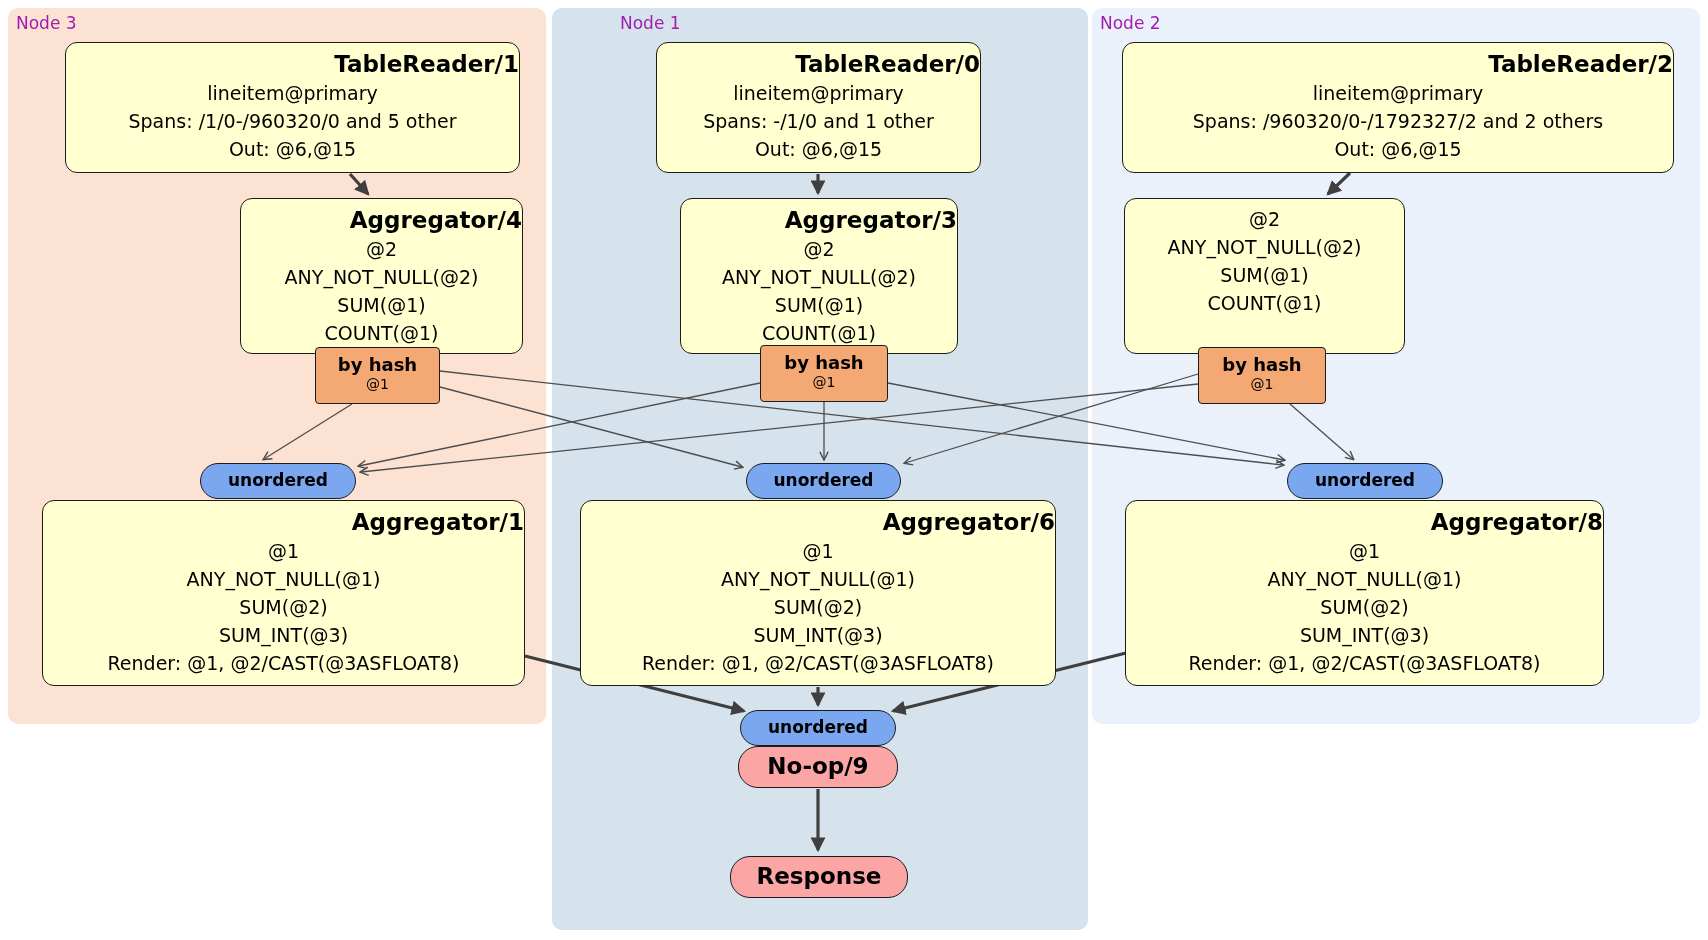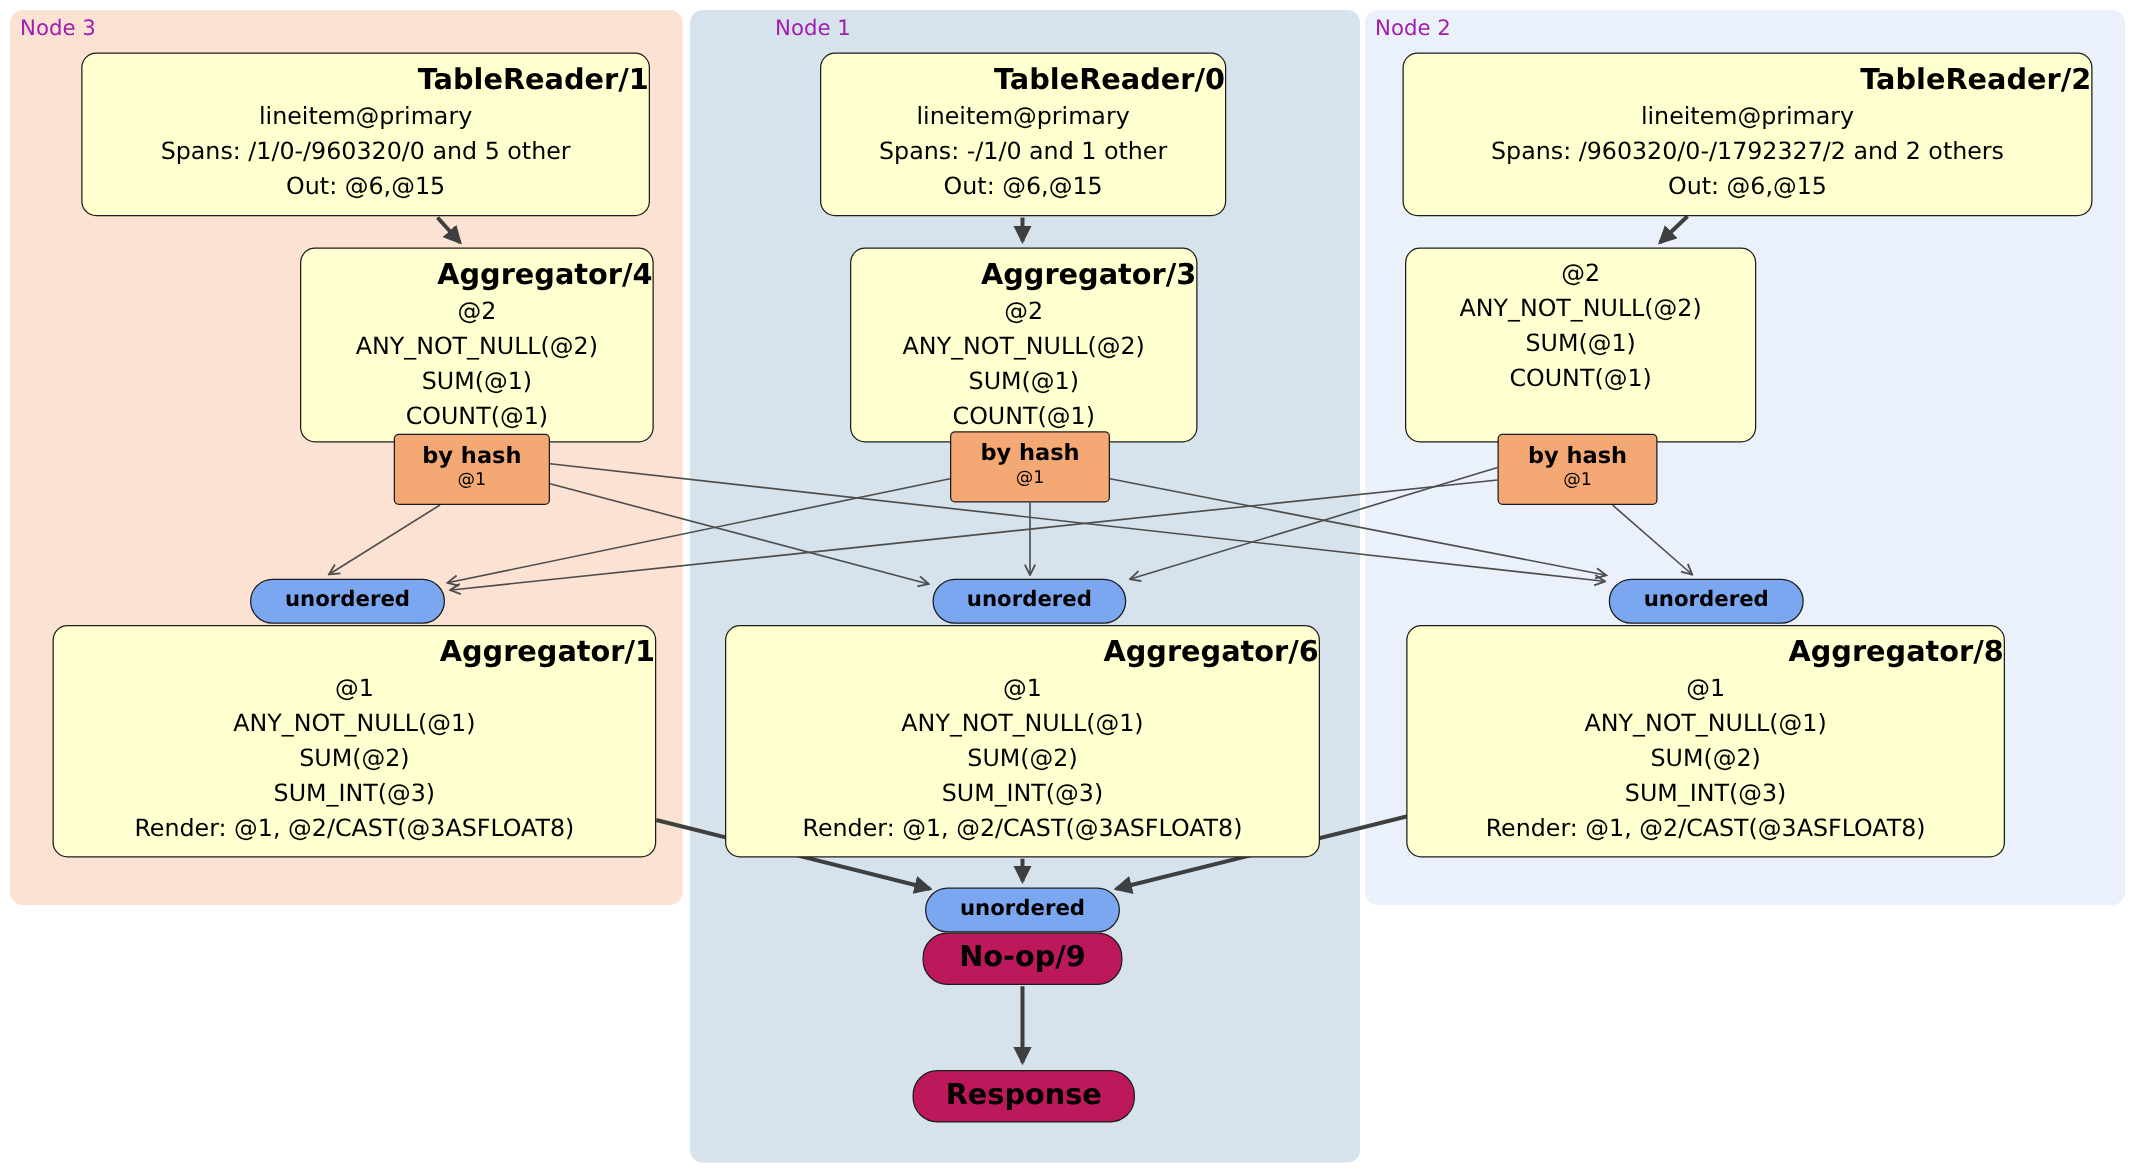--- a/index.html
+++ b/index.html
@@ -16,21 +16,21 @@
   #edge-layer{position:absolute;left:0;top:0;width:1708px;height:940px;}
   .edge-thin{stroke:#4d4d4d;stroke-width:1.3;fill:none;}
   .edge-thick{stroke:#3f3f3f;stroke-width:3.2;fill:none;}
   .pbox{
     position:absolute;background:#ffffcf;border:1.6px solid #1c1c1c;border-radius:12px;
     text-align:center;box-sizing:border-box;padding-top:6px;
   }
   .pbox .title{font-size:23px;font-weight:bold;line-height:30px;white-space:nowrap;text-align:right;}
   .pbox .line{font-size:19px;line-height:28px;white-space:nowrap;display:block;}
   .minibox{
-    position:absolute;background:#be185d;border:1.6px solid #1c1c1c;border-radius:20px;
+    position:absolute;background:#fca5a5;border:1.6px solid #1c1c1c;border-radius:20px;
     text-align:center;box-sizing:border-box;
     font-size:23px;font-weight:bold;line-height:39px;
   }
   .router{
     position:absolute;background:#f4a873;border:1.6px solid #1c1c1c;border-radius:4px;
     text-align:center;box-sizing:border-box;padding-top:5px;
   }
   .router .rlabel{font-size:18px;font-weight:bold;line-height:23px;display:block;}
   .router .rsub{font-size:14px;line-height:17px;display:block;}
   .sync{

